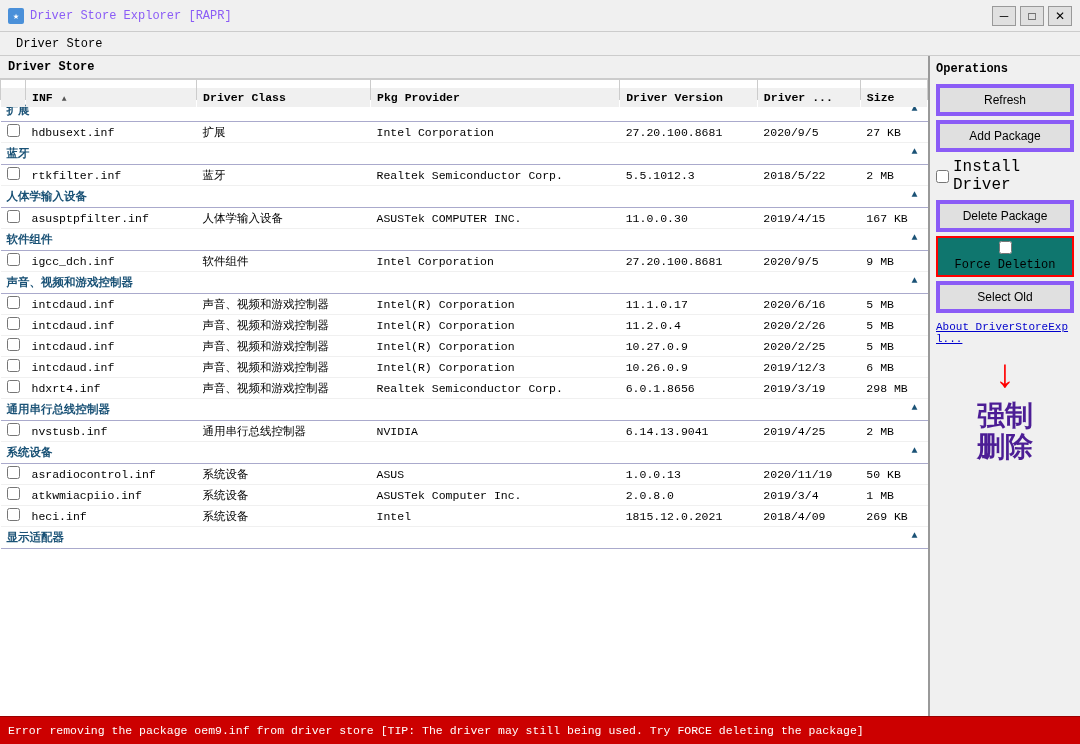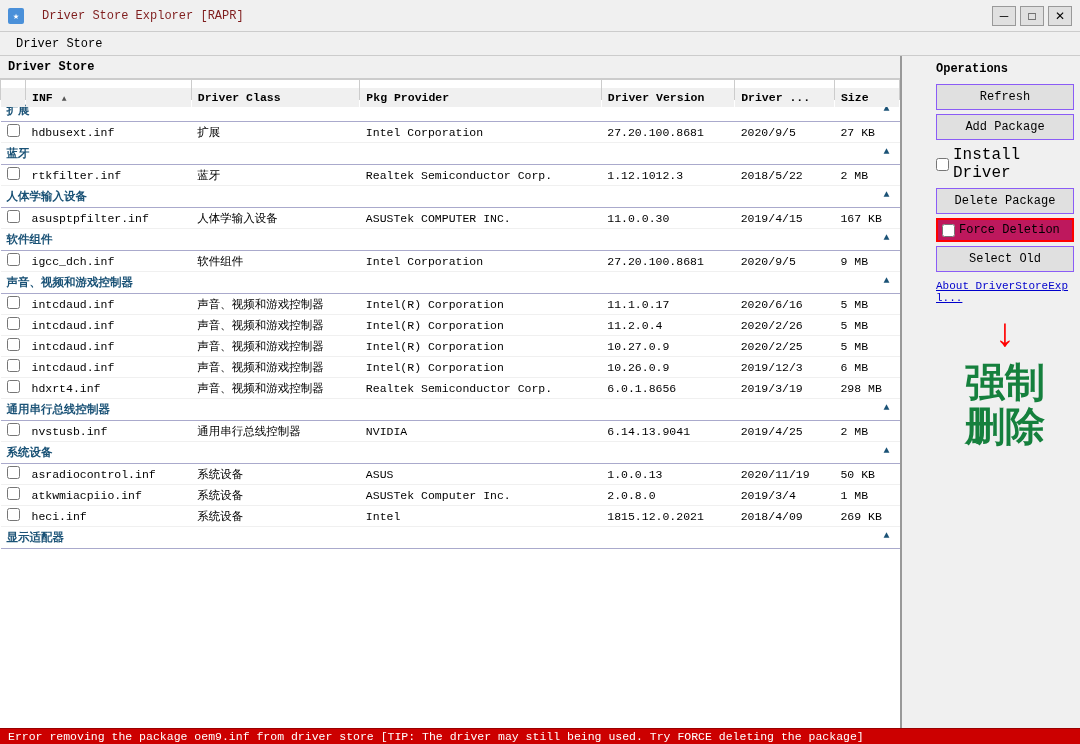--- a/index.html
+++ b/index.html
@@ -36,22 +36,21 @@
       border-radius: 2px;
       display: flex;
       align-items: center;
       justify-content: center;
       color: white;
       font-size: 10px;
       font-weight: bold;
     }
     .title-bar-title {
       font-size: 12px;
-      color: #7f1d1d;
-      margin-left: 12px;
+      color: #8b5cf6;
     }
     .title-bar-controls {
       display: flex;
       gap: 4px;
     }
     .title-btn {
       width: 24px;
       height: 20px;
       border: 1px solid #999;
       background: #e0e0e0;
@@ -170,35 +169,34 @@
     }
 
     
     .operations-panel {
       width: 150px;
       background: #f0f0f0;
       display: flex;
       flex-direction: column;
       padding: 6px;
       gap: 4px;
-      margin-left: 28px;
     }
 
     .ops-header {
       font-size: 12px;
       font-weight: bold;
       margin-bottom: 4px;
     }
 
     .ops-btn {
       background: #e0e0e0;
-      border: 1px solid #8b5cf6;
+      border: 4px solid #8b5cf6;
       padding: 5px 4px;
       font-size: 12px;
-      font-family: Liberation Mono, monospace;
+      font-family: Liberation Sans, sans-serif;
       cursor: pointer;
       text-align: center;
       width: 100%;
     }
 
     .install-driver-row {
       display: flex;
       align-items: center;
       gap: 4px;
       padding: 2px 0;
@@ -207,21 +205,22 @@
       font-size: 16px;
       cursor: pointer;
     }
 
     .force-deletion-row {
       display: flex;
       align-items: center;
       gap: 4px;
       padding: 3px 4px;
       border: 2px solid red;
-      background: #be185d;
+      background: #0f766e;
+      flex-direction: column;
     }
     .force-deletion-row label {
       font-size: 12px;
       cursor: pointer;
     }
 
     .about-link {
       color: #0000cc;
       font-size: 11px;
       text-decoration: underline;
@@ -233,36 +232,36 @@
     
     .annotation-arrow {
       color: red;
       font-size: 40px;
       text-align: center;
       line-height: 1;
       margin-top: 8px;
     }
 
     .annotation-text {
-      color: #15803d;
-      font-size: 40px;
+      color: #4c1d95;
+      font-size: 28px;
       font-weight: bold;
       text-align: center;
       line-height: 1.1;
       font-family: sans-serif;
     }
 
     
     .status-bar {
       background: #cc0000;
       color: white;
       padding: 4px 8px;
       font-size: 11.5px;
       font-family: 'Courier New', monospace;
-      height: 16px;
+      height: 28px;
       display: flex;
       align-items: center;
       border-top: 1px solid #990000;
     }
 
     
     .table-container::-webkit-scrollbar { width: 14px; }
     .table-container::-webkit-scrollbar-track { background: #f0f0f0; border: 1px solid #ccc; }
     .table-container::-webkit-scrollbar-thumb { background: #aaa; border: 1px solid #999; }
     .table-container::-webkit-scrollbar-button { background: #e0e0e0; border: 1px solid #999; height: 14px; }
@@ -333,21 +332,21 @@
         <span class="category-arrow">▲</span>
       </td>
             </tr>
             <tr class="data-row">
         <td class="checkbox-cell">
           <input type="checkbox" style="">
         </td>
         <td>rtkfilter.inf</td>
         <td>蓝牙</td>
         <td>Realtek Semiconductor Corp.</td>
-        <td>1.12.1012.3</td>
+        <td>5.5.1012.3</td>
         <td>2018/5/22</td>
         <td>2 MB</td>
       </tr>
             <tr class="category-row">
               <td colspan="7">
         <span class="cat-label">人体学输入设备</span>
         <span class="category-arrow">▲</span>
       </td>
             </tr>
             <tr class="data-row">

